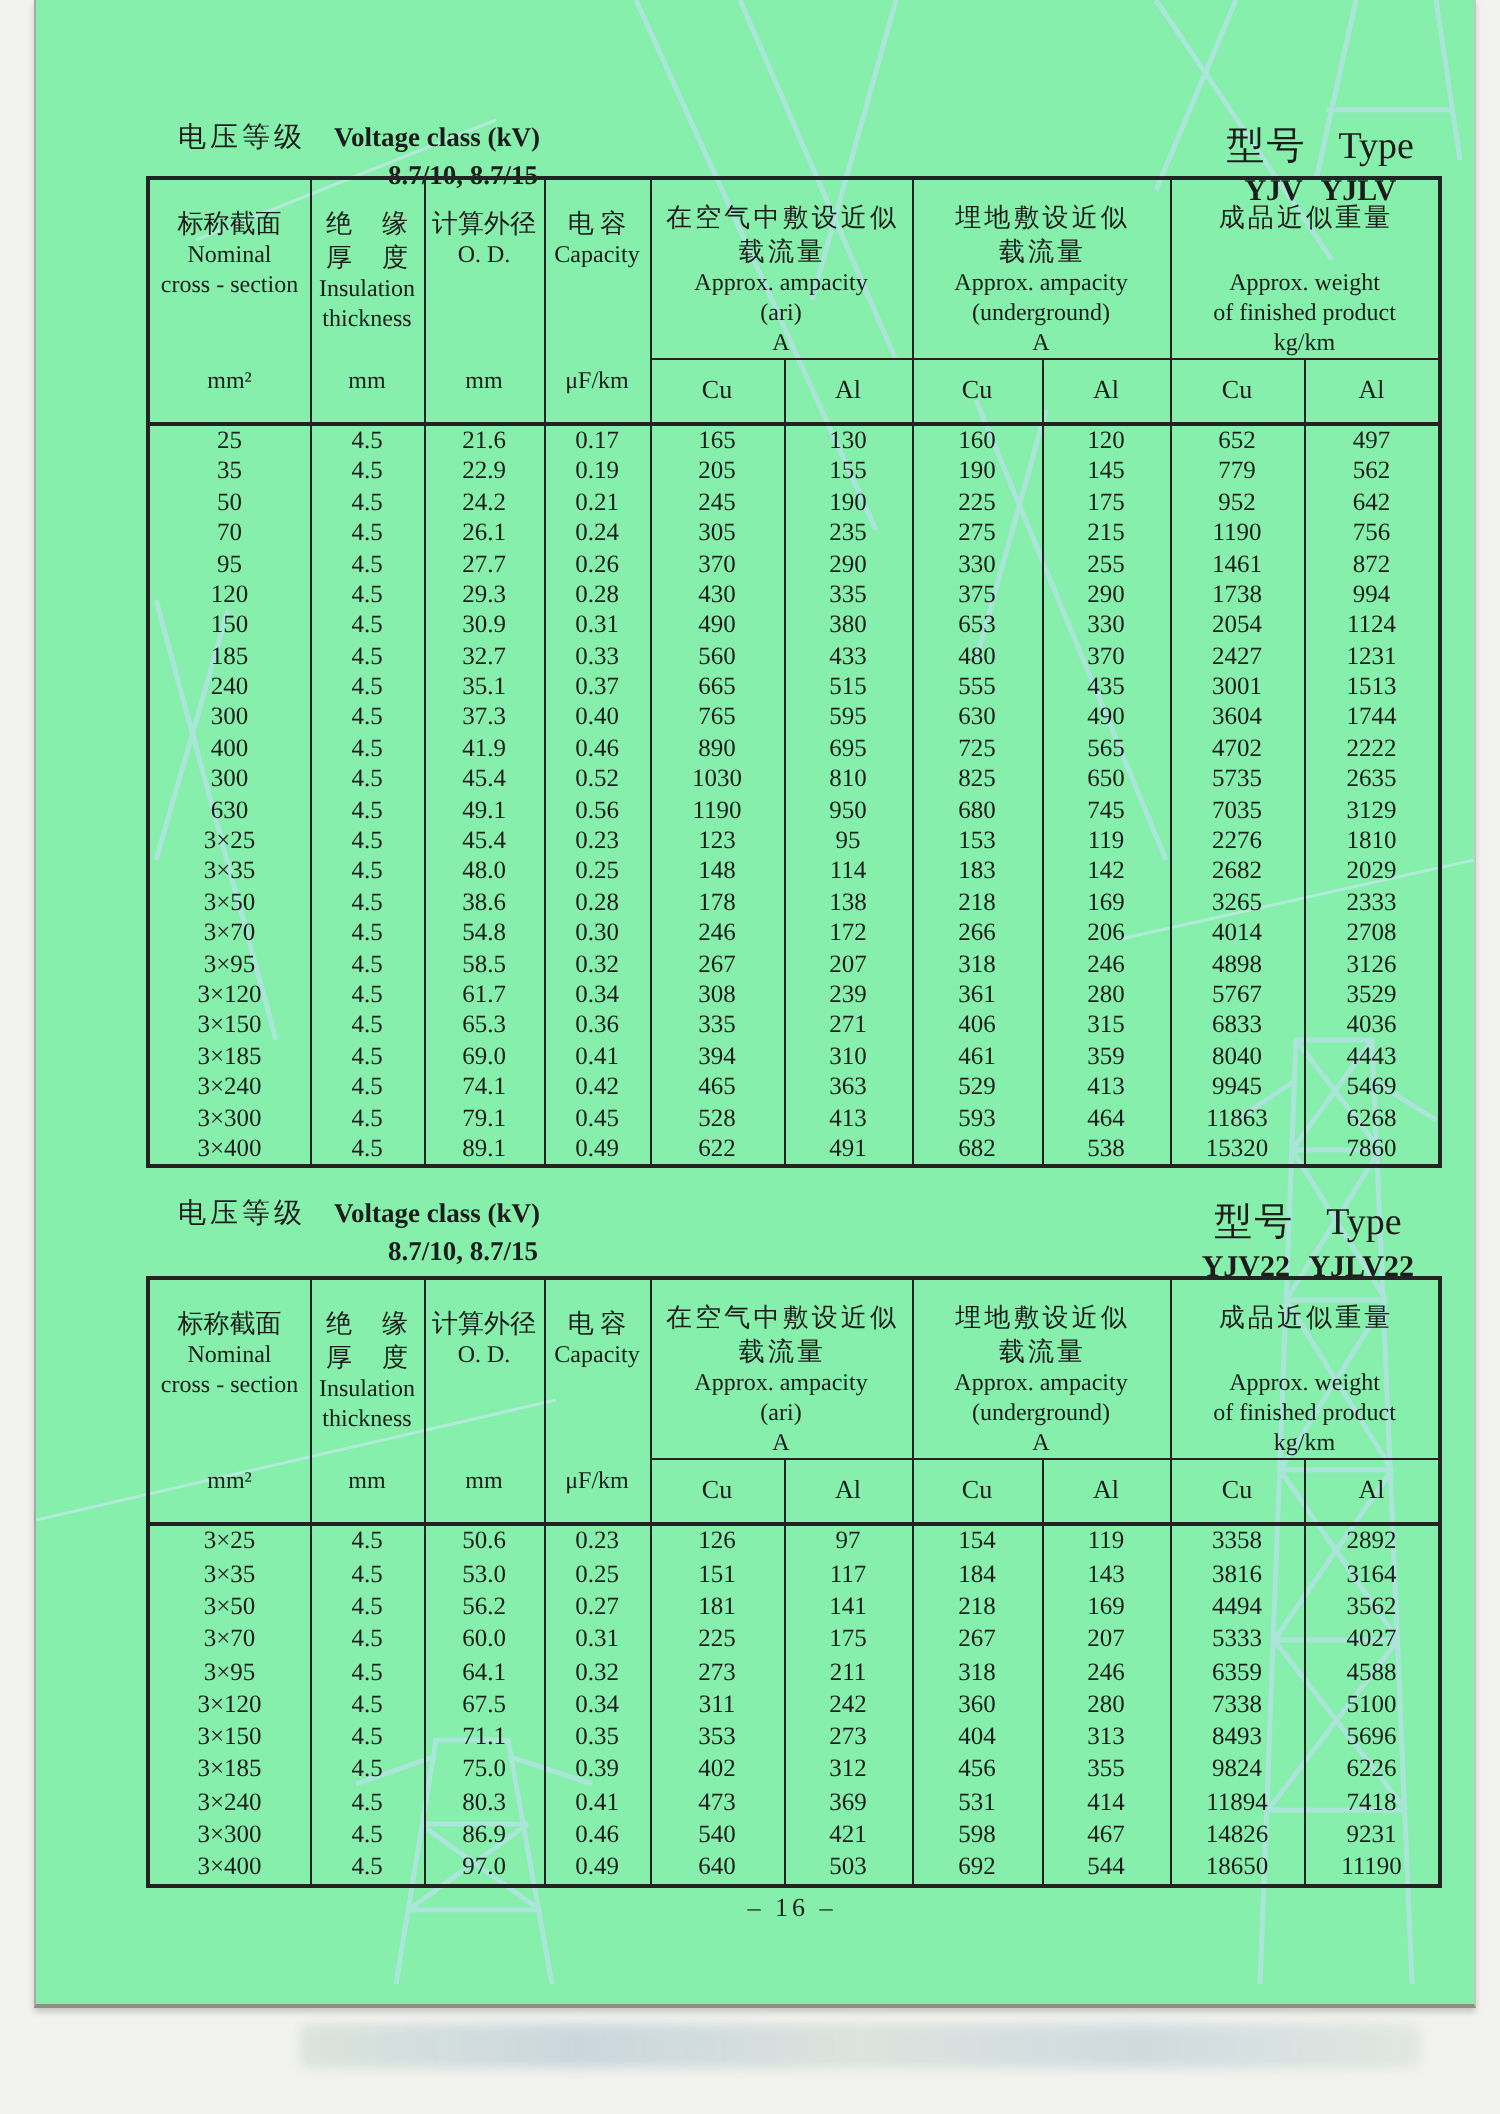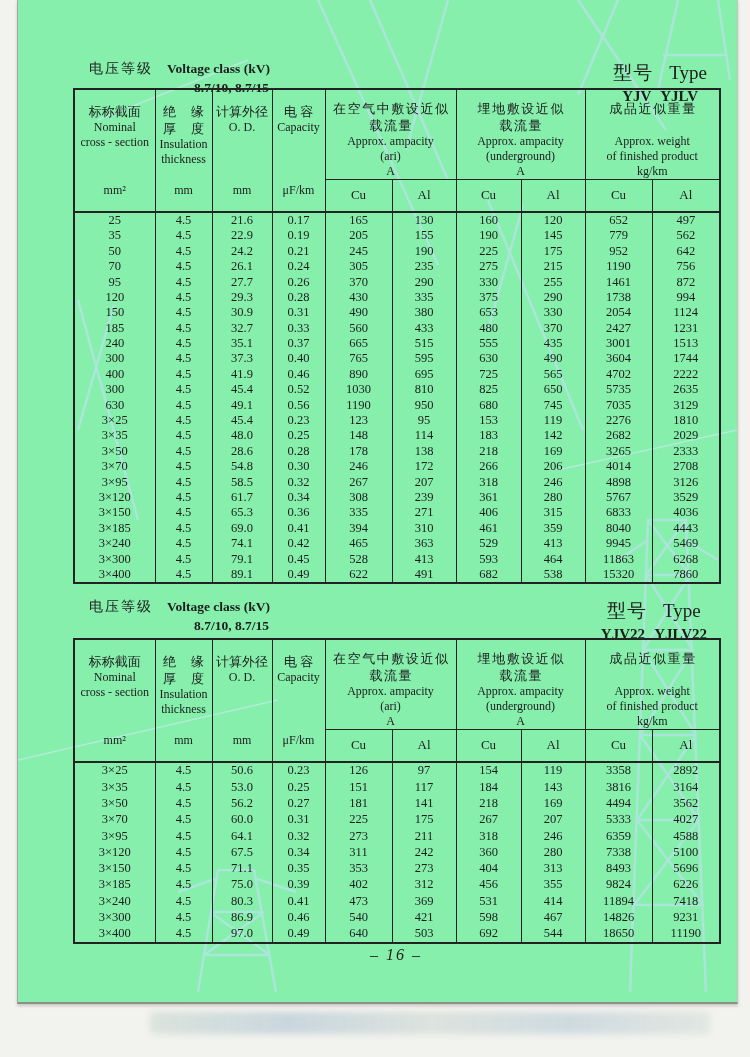--- a/index.html
+++ b/index.html
@@ -58,21 +58,21 @@
   .he{font-size:12px;line-height:15px;}
   .wide{letter-spacing:.45em;text-indent:.45em;}
   .midwide{letter-spacing:.12em;text-indent:.12em;}
   .unit{margin-top:auto;font-size:12px;padding-bottom:8px;}
   .gwrap{padding-top:10px;}
   tbody td{font-size:12.5px;line-height:1;}
   .t1 tbody td{height:15.4px;}
   .t2 tbody td{height:16.3px;}
   .footer{
     position:absolute;left:55px;top:946px;width:646px;
-    text-align:center;font-size:16px;letter-spacing:2px;font-style:italic;
+    text-align:center;font-size:13px;letter-spacing:2px;
   }
 </style>
 </head>
 <body>
 
 <div class="canvas">
   <div class="sheet">
 
     <svg class="watermark" width="719" height="1002" viewBox="0 0 719 1002">
       <g stroke="#bfe0f2" stroke-width="2.5" fill="none" opacity="0.65">
@@ -369,21 +369,21 @@
             <td>148</td>
             <td>114</td>
             <td>183</td>
             <td>142</td>
             <td>2682</td>
             <td>2029</td>
           </tr>
           <tr>
             <td>3×50</td>
             <td>4.5</td>
-            <td>28.6</td>
+            <td>38.6</td>
             <td>0.28</td>
             <td>178</td>
             <td>138</td>
             <td>218</td>
             <td>169</td>
             <td>3265</td>
             <td>2333</td>
           </tr>
           <tr>
             <td>3×70</td>

